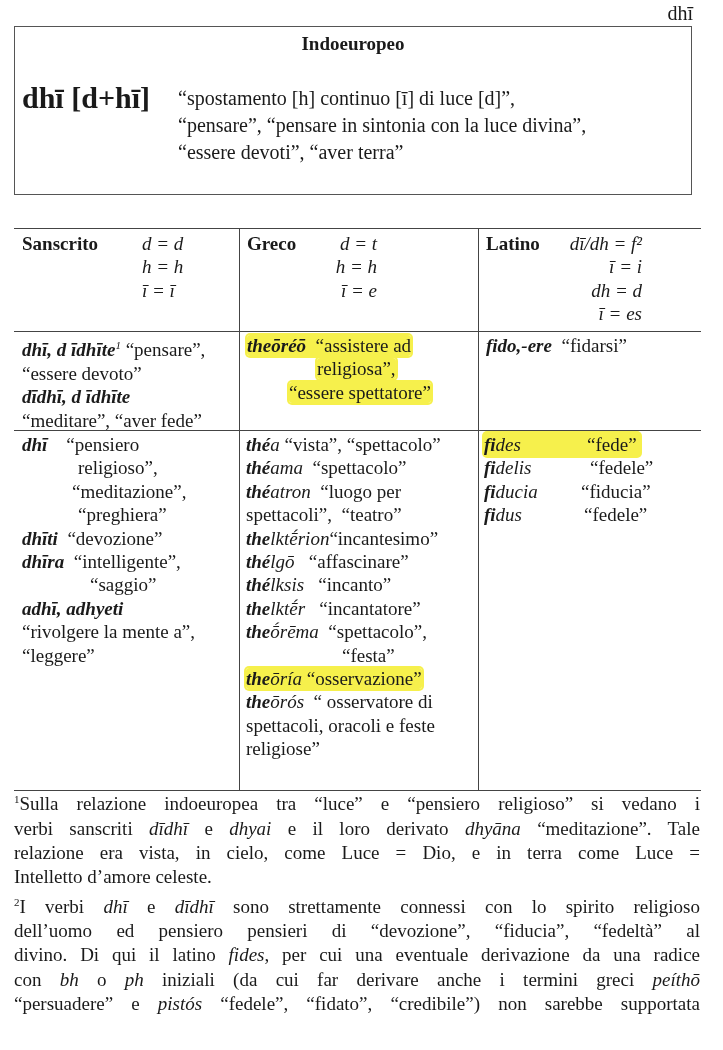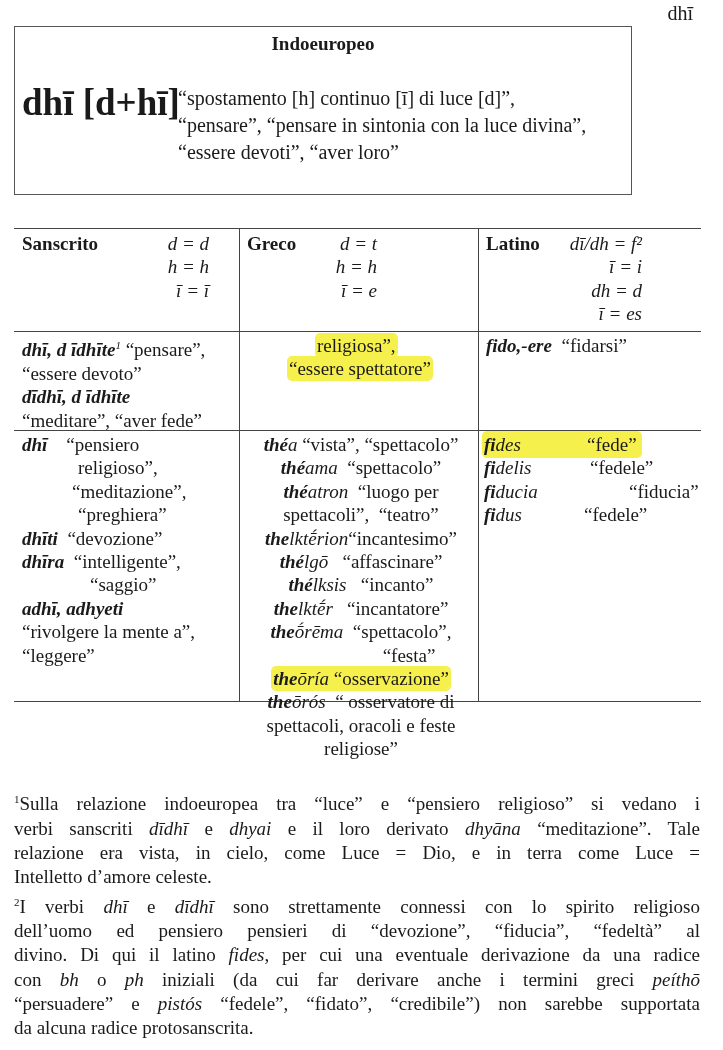--- a/index.html
+++ b/index.html
@@ -3,30 +3,30 @@
 <meta charset="utf-8">
 <style>
   html, body { margin: 0; padding: 0; }
   body {
     width: 723px; height: 1050px; background: #ffffff; position: relative;
     font-family: "Liberation Serif", "DejaVu Serif", serif; color: #1a1a1a;
     overflow: hidden;
   }
   .page-tag { position: absolute; top: 2px; right: 30px; font-size: 20px; }
   .ie-box {
-    position: absolute; left: 14px; top: 26px; width: 618px; height: 169px;
+    position: absolute; left: 14px; top: 26px; width: 678px; height: 169px;
     border: 1.5px solid #555; box-sizing: border-box;
   }
   .ie-title { position: absolute; left: 0; right: 0; top: 6px; text-align: center; font-weight: bold; font-size: 19px; }
-  .ie-root { position: absolute; left: 7px; top: 54px; font-weight: bold; font-size: 37px; }
+  .ie-root { position: absolute; left: 7px; top: 54px; font-weight: bold; font-size: 30px; }
   .ie-gloss { position: absolute; left: 163px; top: 58px; font-size: 20px; line-height: 27px; }
   .ie-gloss div { white-space: nowrap; }
 
   .tbl {
-    position: absolute; left: 14px; top: 228px; width: 687px; height: 474px;
+    position: absolute; left: 14px; top: 228px; width: 687px; height: 563px;
     border-top: 1.5px solid #444; border-bottom: 1.5px solid #444; box-sizing: border-box;
   }
   .vline { position: absolute; top: 0; bottom: 0; width: 0; border-left: 1.5px solid #444; }
   .hline { position: absolute; left: 0; right: 0; height: 0; border-top: 1.5px solid #444; }
   .cell { position: absolute; font-size: 19px; line-height: 23.4px; }
   .line { white-space: nowrap; position: relative; }
   .b { font-weight: bold; }
   .i { font-style: italic; }
   .bi { font-weight: bold; font-style: italic; }
   .hl { background: #f6f04c; box-shadow: 0 0 0 2px #f6f04c; border-radius: 3px; }
@@ -41,33 +41,33 @@
 <body>
 
 <div class="page-tag">dhī</div>
 
 <div class="ie-box">
   <div class="ie-title">Indoeuropeo</div>
   <div class="ie-root">dhī [d+hī]</div>
   <div class="ie-gloss">
     <div>“spostamento [h] continuo [ī] di luce [d]”,</div>
     <div>“pensare”, “pensare in sintonia con la luce divina”,</div>
-    <div>“essere devoti”, “aver loro”</div>
+    <div>“essere devoti”, “aver terra”</div>
   </div>
 </div>
 
 <div class="tbl">
   <div class="vline" style="left:225px"></div>
   <div class="vline" style="left:464px"></div>
   <div class="hline" style="top:102px"></div>
   <div class="hline" style="top:201px"></div>
 
   <div class="cell" style="left:8px; top:3px; width:212px;">
     <span class="b" style="position:absolute; left:0; top:0;">Sanscrito</span>
-    <div class="i" style="position:absolute; left:120px; top:0; text-align:right; width:67px;font-style:italic;">
+    <div class="i" style="position:absolute; left:120px; top:0; text-align:left; width:67px;font-style:italic;">
       <div class="line">d = d</div>
       <div class="line">h = h</div>
       <div class="line">ī = ī</div>
     </div>
   </div>
 
   <div class="cell" style="left:233px; top:3px; width:225px;">
     <span class="b" style="position:absolute; left:0; top:0;">Greco</span>
     <div class="i" style="position:absolute; left:70px; top:0; text-align:right; width:60px;">
       <div class="line">d = t</div>
@@ -87,20 +87,21 @@
   </div>
 
   <div class="cell" style="left:8px; top:105px; width:215px;">
     <div class="line"><span class="bi">dhī, d īdhīte</span><sup class="i">1</sup><span> “pensare”,</span></div>
     <div class="line">“essere devoto”</div>
     <div class="line bi">dīdhī, d īdhīte</div>
     <div class="line">“meditare”, “aver fede”</div>
   </div>
 
   <div class="cell" style="left:233px; top:105px; width:228px;">
+    <div class="line"><span class="hl"><span class="bi">theōréō</span>&nbsp; <span>“assistere ad</span></span></div>
     <div class="line" style="padding-left:70px;"><span class="hl">religiosa”,</span></div>
     <div class="line" style="padding-left:42px;"><span class="hl">“essere spettatore”</span></div>
   </div>
 
   <div class="cell" style="left:472px; top:105px; width:210px;">
     <div class="line"><span class="bi">fido,-ere</span>&nbsp; <span>“fidarsi”</span></div>
   </div>
 
   <div class="cell" style="left:8px; top:204px; width:215px;">
     <div class="line"><span class="bi">dhī</span>&nbsp;&nbsp;&nbsp; <span>“pensiero</span></div>
@@ -108,53 +109,52 @@
     <div class="line" style="padding-left:50px;">“meditazione”,</div>
     <div class="line" style="padding-left:56px;">“preghiera”</div>
     <div class="line"><span class="bi">dhīti</span>&nbsp; <span>“devozione”</span></div>
     <div class="line"><span class="bi">dhīra</span>&nbsp; <span>“intelligente”,</span></div>
     <div class="line" style="padding-left:68px;">“saggio”</div>
     <div class="line bi">adhī, adhyeti</div>
     <div class="line">“rivolgere la mente a”,</div>
     <div class="line">“leggere”</div>
   </div>
 
-  <div class="cell" style="left:232px; top:204px; width:230px;text-align:center;">
+  <div class="cell" style="left:232px; top:204px; width:230px;">
     <div class="line"><span class="bi">thé</span><span class="i">a</span><span> “vista”, “spettacolo”</span></div>
     <div class="line"><span class="bi">thé</span><span class="i">ama</span><span style="white-space:pre">  “spettacolo”</span></div>
     <div class="line"><span class="bi">thé</span><span class="i">atron</span><span style="white-space:pre">  “luogo per</span></div>
     <div class="line" style="white-space:pre">spettacoli”,  “teatro”</div>
     <div class="line"><span class="bi">the</span><span class="i">lktḗrion</span><span>“incantesimo”</span></div>
     <div class="line"><span class="bi">thé</span><span class="i">lgō</span><span style="white-space:pre">   “affascinare”</span></div>
     <div class="line"><span class="bi">thé</span><span class="i">lksis</span><span style="white-space:pre">   “incanto”</span></div>
     <div class="line"><span class="bi">the</span><span class="i">lktḗr</span><span style="white-space:pre">   “incantatore”</span></div>
     <div class="line"><span class="bi">the</span><span class="i">ṓrēma</span><span style="white-space:pre">  “spettacolo”,</span></div>
     <div class="line" style="padding-left:96px;">“festa”</div>
     <div class="line"><span class="hl"><span class="bi">the</span><span class="i">ōría</span><span> “osservazione”</span></span></div>
     <div class="line"><span class="bi">the</span><span class="i">ōrós</span><span style="white-space:pre">  “ osservatore di</span></div>
     <div class="line">spettacoli, oracoli e feste</div>
     <div class="line">religiose”</div>
   </div>
 
   <div class="cell" style="left:470px; top:204px; width:212px;">
     <div class="line"><span class="hl" style="display:inline-block; width:156px;"><span class="bi">fi</span><span class="i">des</span><span style="position:absolute; left:103px;text-align:right;">“fede”</span></span></div>
     <div class="line"><span class="bi">fi</span><span class="i">delis</span><span style="position:absolute; left:106px;">“fedele”</span></div>
-    <div class="line"><span class="bi">fi</span><span class="i">ducia</span><span style="position:absolute; left:97px;margin-left:48px;">“fiducia”</span></div>
+    <div class="line"><span class="bi">fi</span><span class="i">ducia</span><span style="position:absolute; left:97px;">“fiducia”</span></div>
     <div class="line"><span class="bi">fi</span><span class="i">dus</span><span style="position:absolute; left:100px;">“fedele”</span></div>
   </div>
 </div>
 
 <div class="notes">
   <p>
     <span class="row"><sup>1</sup><span>Sulla relazione indoeuropea tra “luce” e “pensiero religioso” si vedano i</span></span>
     <span class="row"><span>verbi sanscriti </span><span class="i">dīdhī</span><span> e </span><span class="i">dhyai</span><span> e il loro derivato </span><span class="i">dhyāna</span><span> “meditazione”. Tale</span></span>
     <span class="row">relazione era vista, in cielo, come Luce = Dio, e in terra come Luce =</span>
     <span class="row last">Intelletto d’amore celeste.</span>
   </p>
   <p>
     <span class="row"><sup>2</sup><span>I verbi </span><span class="i">dhī</span><span> e </span><span class="i">dīdhī</span><span> sono strettamente connessi con lo spirito religioso</span></span>
     <span class="row">dell’uomo ed pensiero pensieri di “devozione”, “fiducia”, “fedeltà” al</span>
     <span class="row"><span>divino. Di qui il latino </span><span class="i">fides</span><span>, per cui una eventuale derivazione da una radice</span></span>
     <span class="row"><span>con </span><span class="i">bh</span><span> o </span><span class="i">ph</span><span> iniziali (da cui far derivare anche i termini greci </span><span class="i">peíthō</span></span>
     <span class="row"><span>“persuadere” e </span><span class="i">pistós</span><span> “fedele”, “fidato”, “credibile”) non sarebbe supportata</span></span>
-    <span class="row last">da alcuna radice protosanscrita.</span>
   </p>
 </div>
 
 </body></html>

